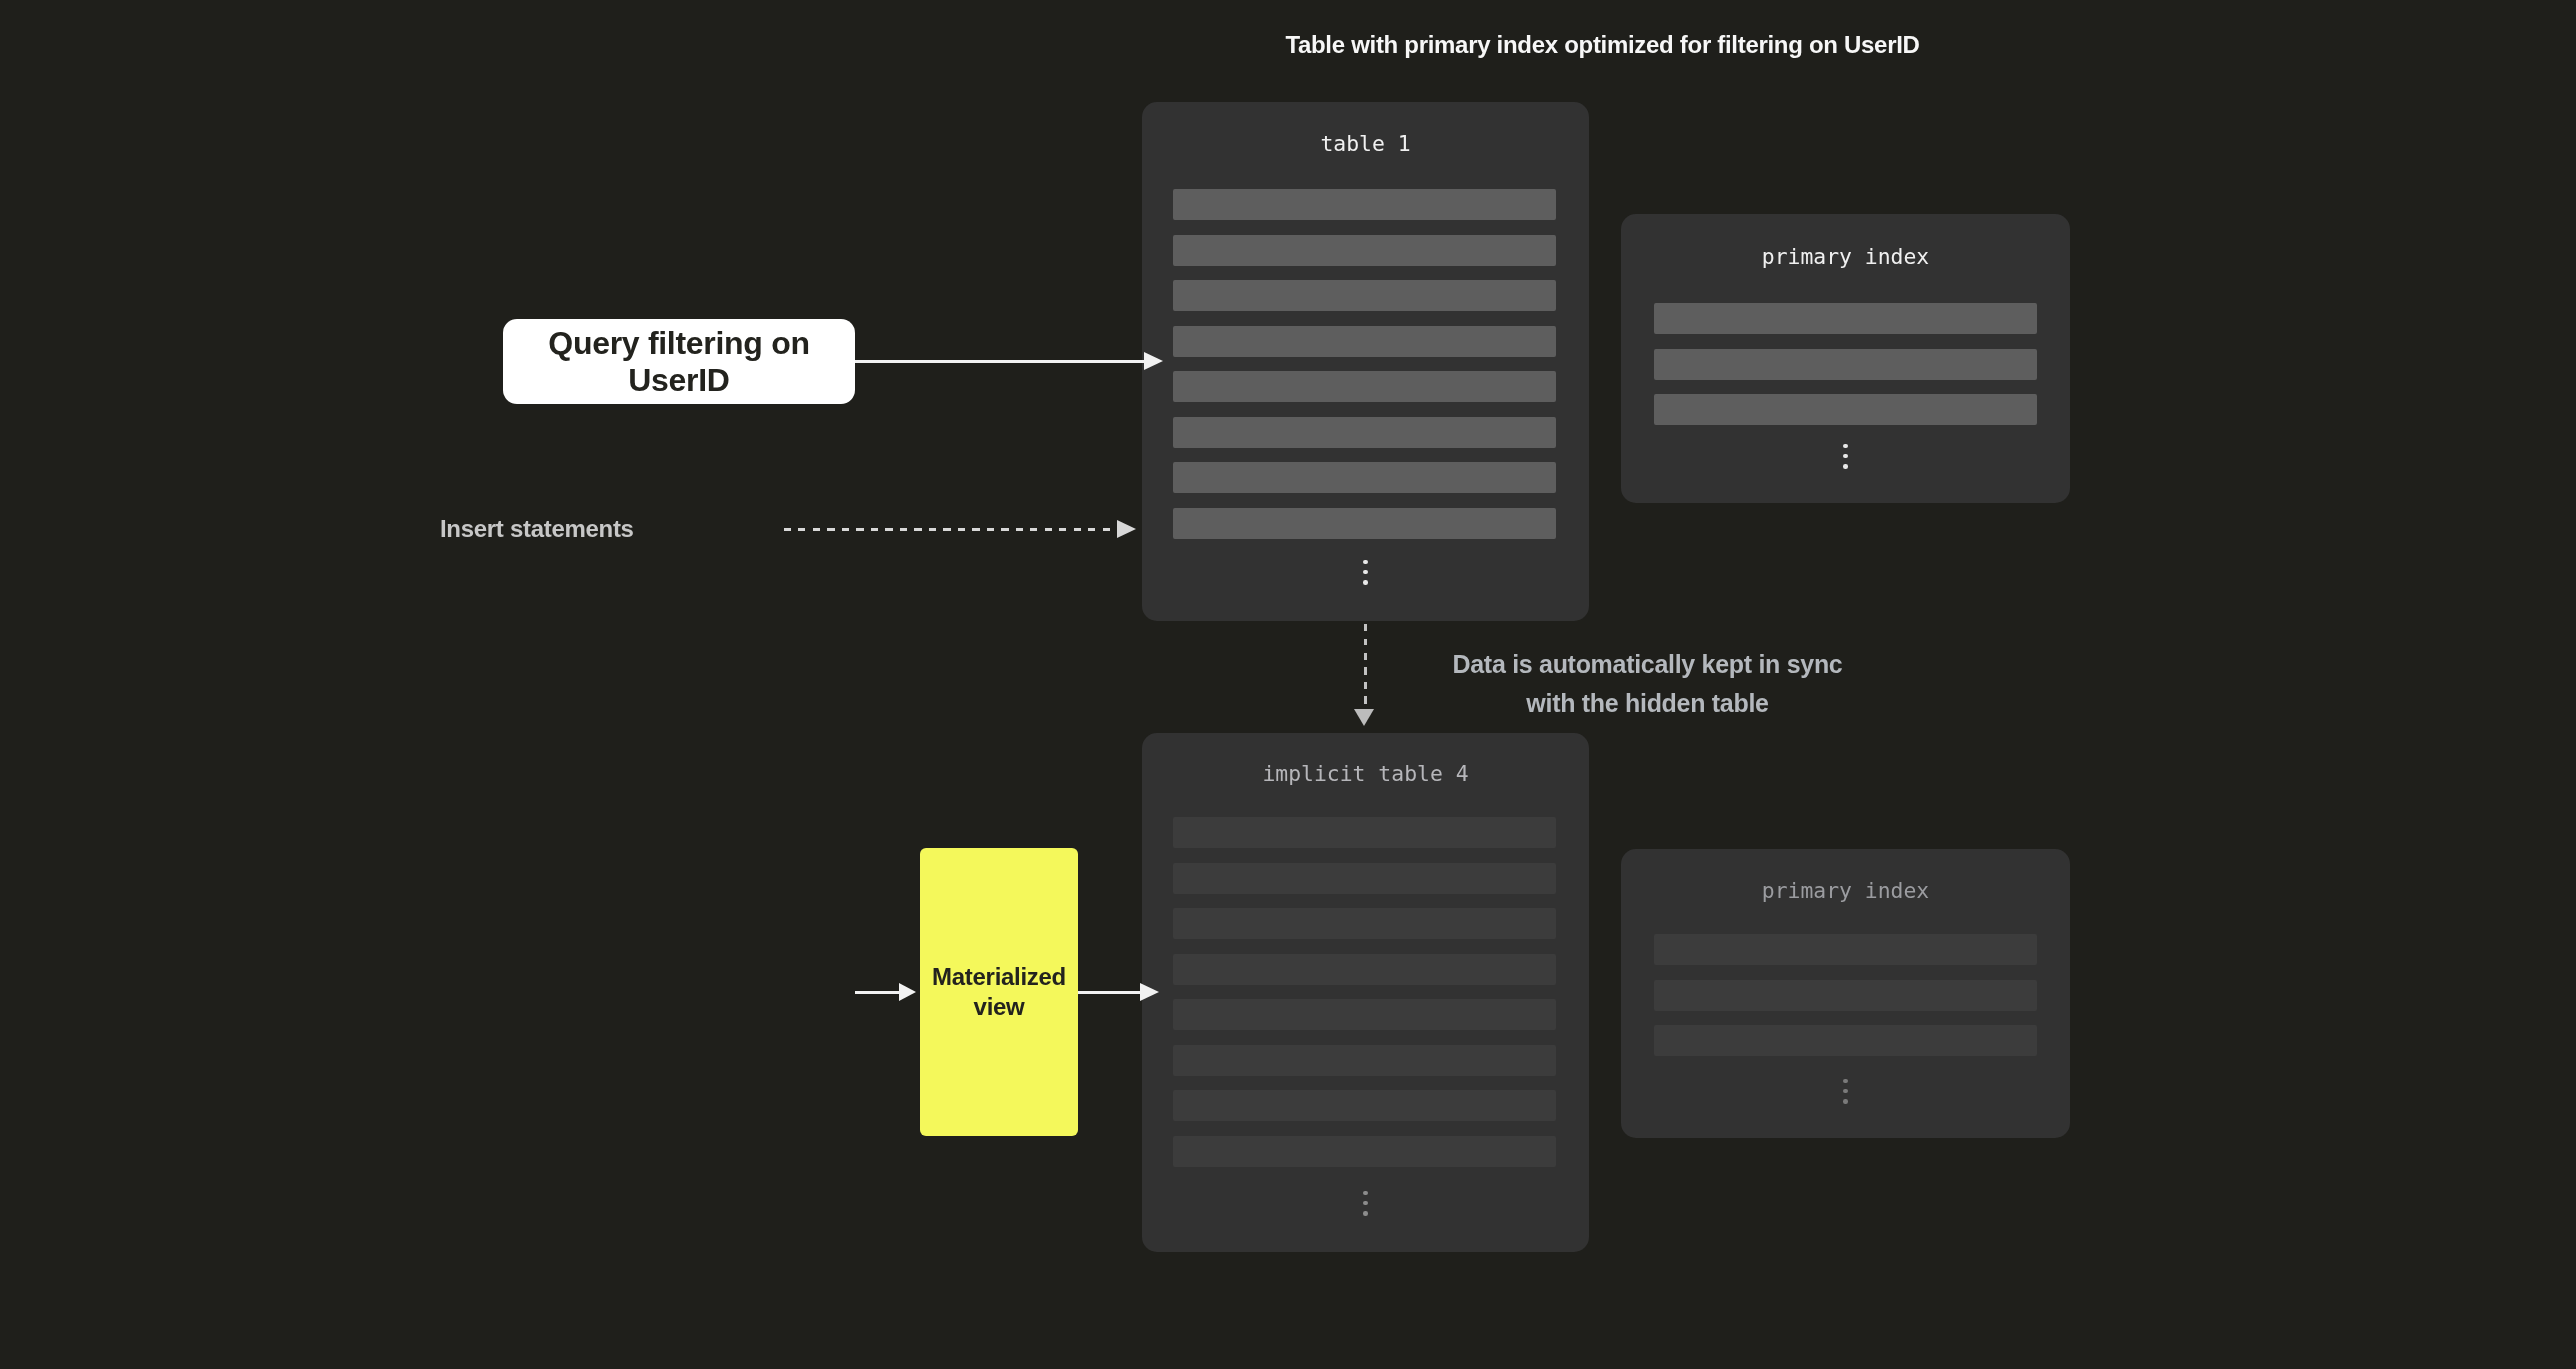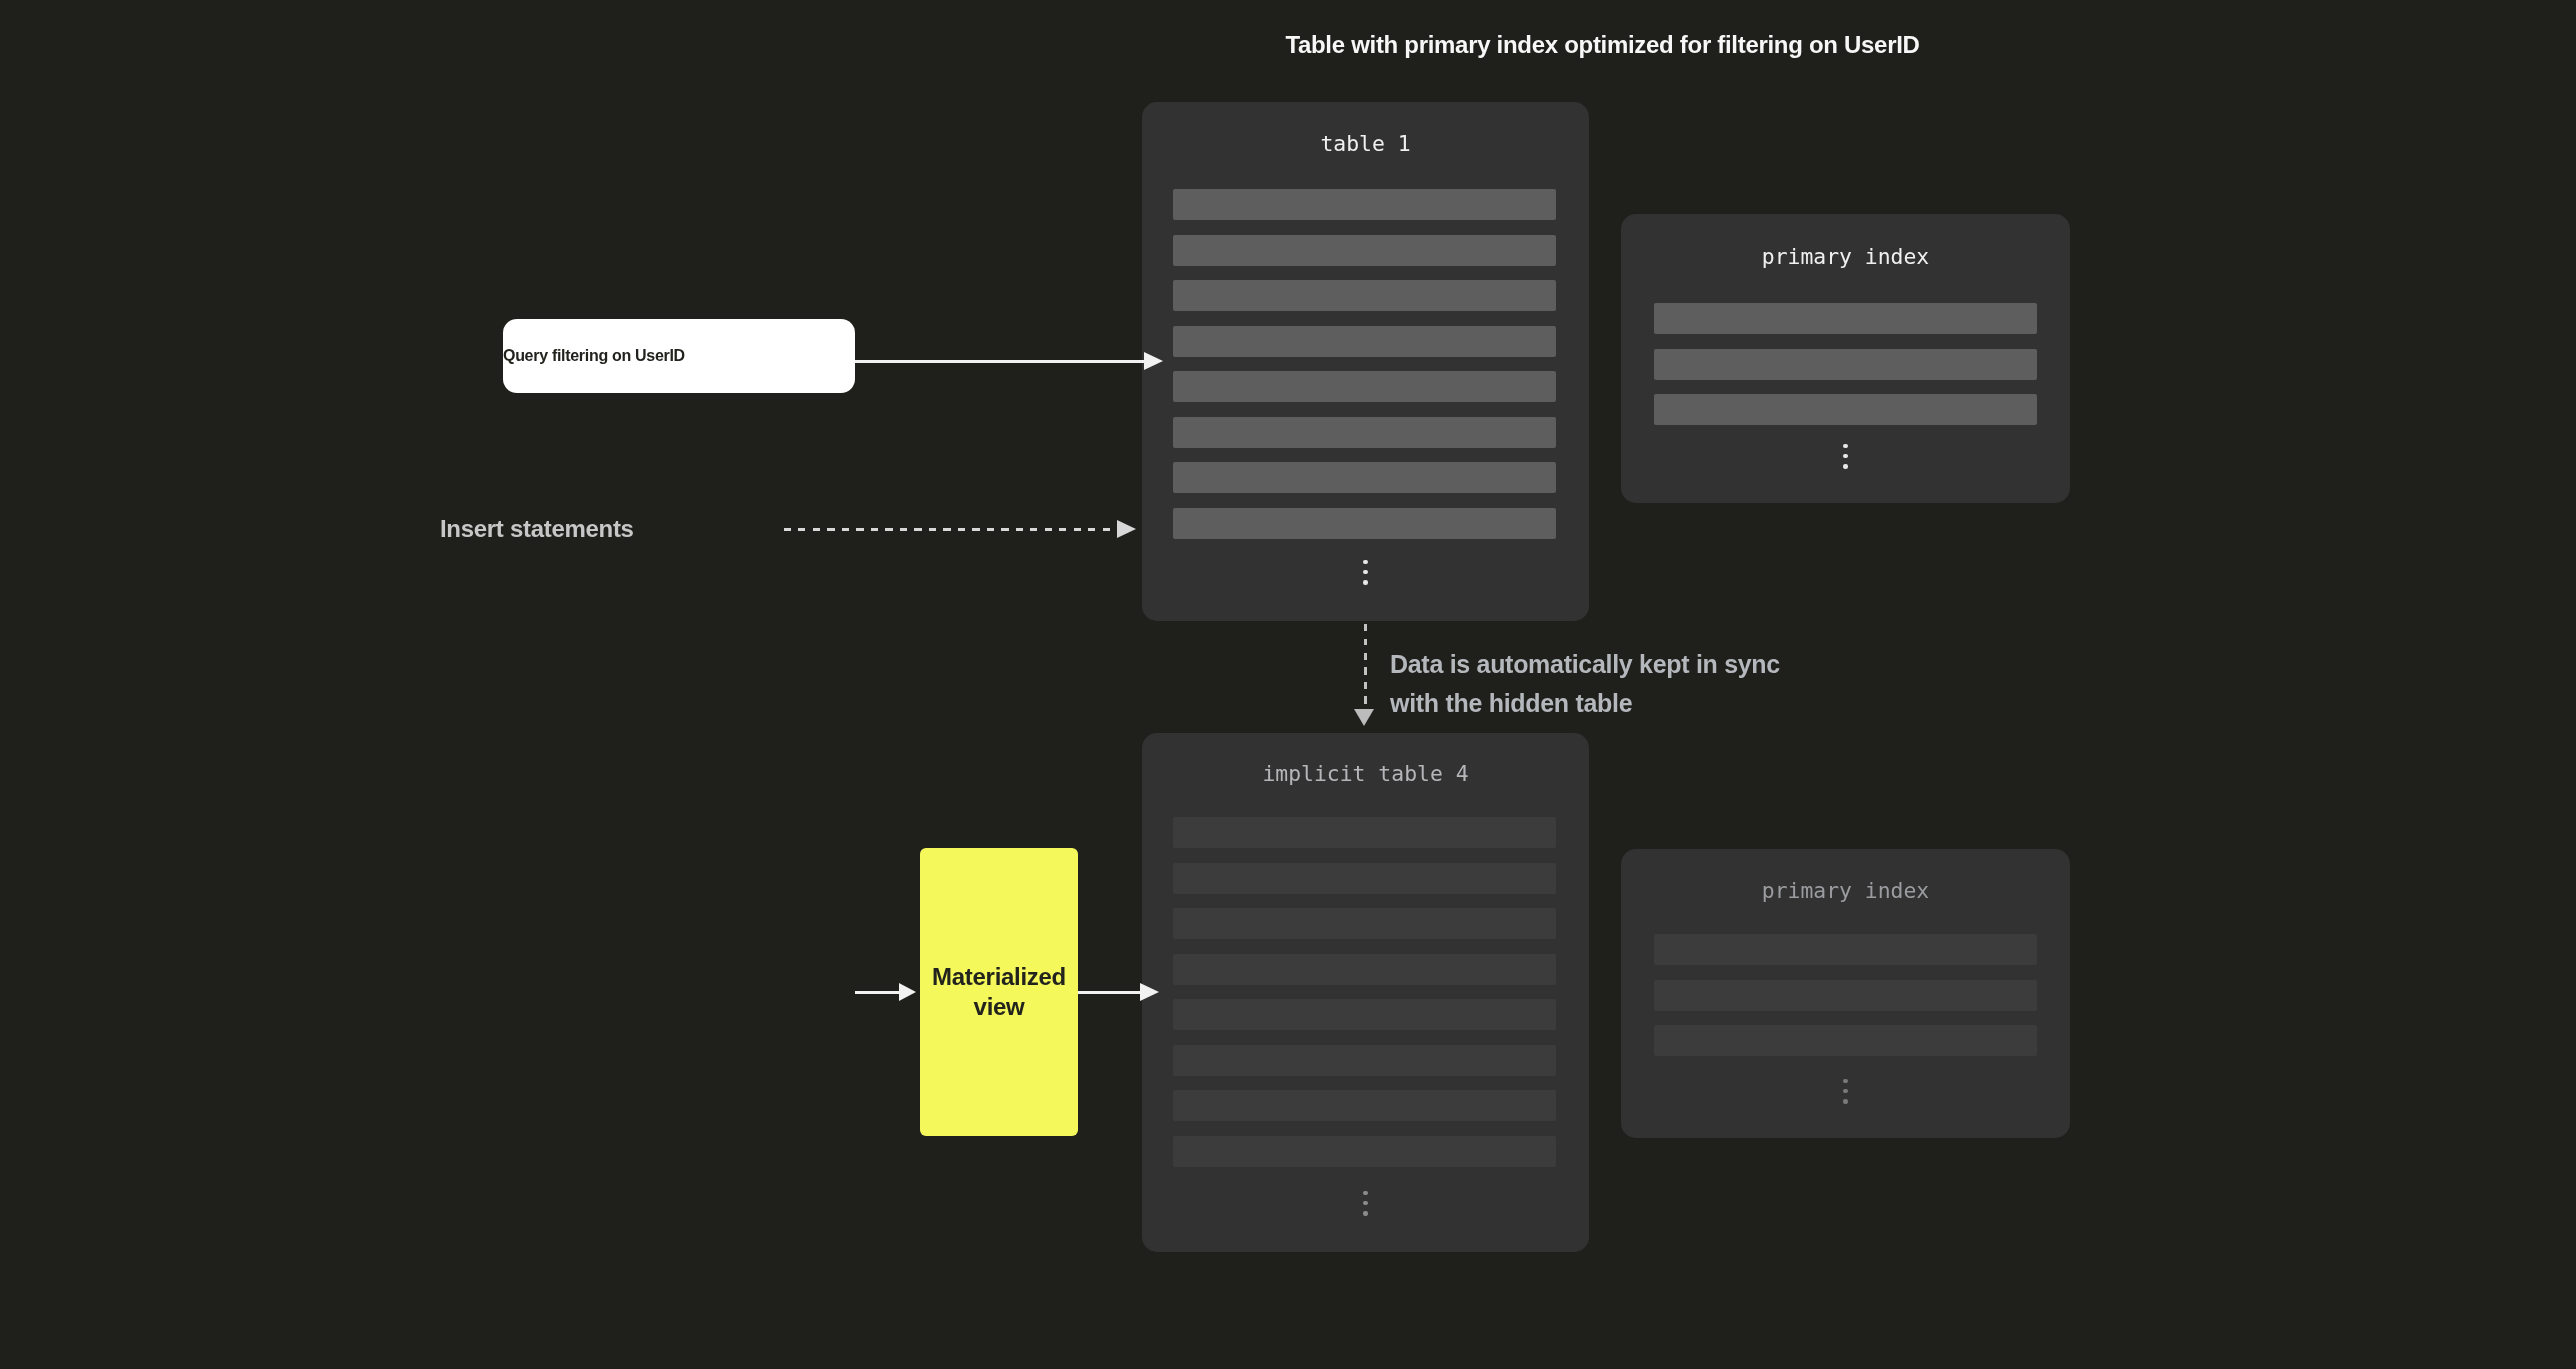--- a/index.html
+++ b/index.html
@@ -62,29 +62,29 @@
   }
   .dots i { display: block; width: 4.4px; height: 4.4px; border-radius: 50%; background: currentColor; }
   .dots-bright { color: #e8e8e8; }
   .dots-soft   { color: #8c8c8c; }
   .dots-dim    { color: #7a7a7a; }
 
   
   .card {
     position: absolute;
     width: 352px;
-    height: 74px;
+    height: 85px;
     background: #ffffff;
     border-radius: 14px;
     display: flex;
     align-items: center;
     justify-content: flex-start;
     text-align: center;
     font-weight: 700;
-    font-size: 16px;
+    font-size: 32px;
     letter-spacing: -0.3px;
     color: #23231e;
   }
 
   
   .mv {
     position: absolute;
     left: 920px; top: 848px;
     width: 158px; height: 288px;
     background: #f4f85b;
@@ -140,20 +140,21 @@
   .sync-note {
     position: absolute;
     left: 1390px; top: 645px;
     width: 515px;
     font-weight: 700;
     font-size: 25px;
     letter-spacing: -0.3px;
     line-height: 1.55;
     color: #b4b8bd;
     white-space: pre-line;
+    text-align: center;
   }
 </style>
 </head>
 <body>
 
 <div class="canvas">
 
   <div class="abs caption" style="left:974px; top:31px;">Table with primary index optimized for filtering on UserID</div>
 
   <div class="panel" style="left:1142px; top:102px; width:447px; height:519px;">

